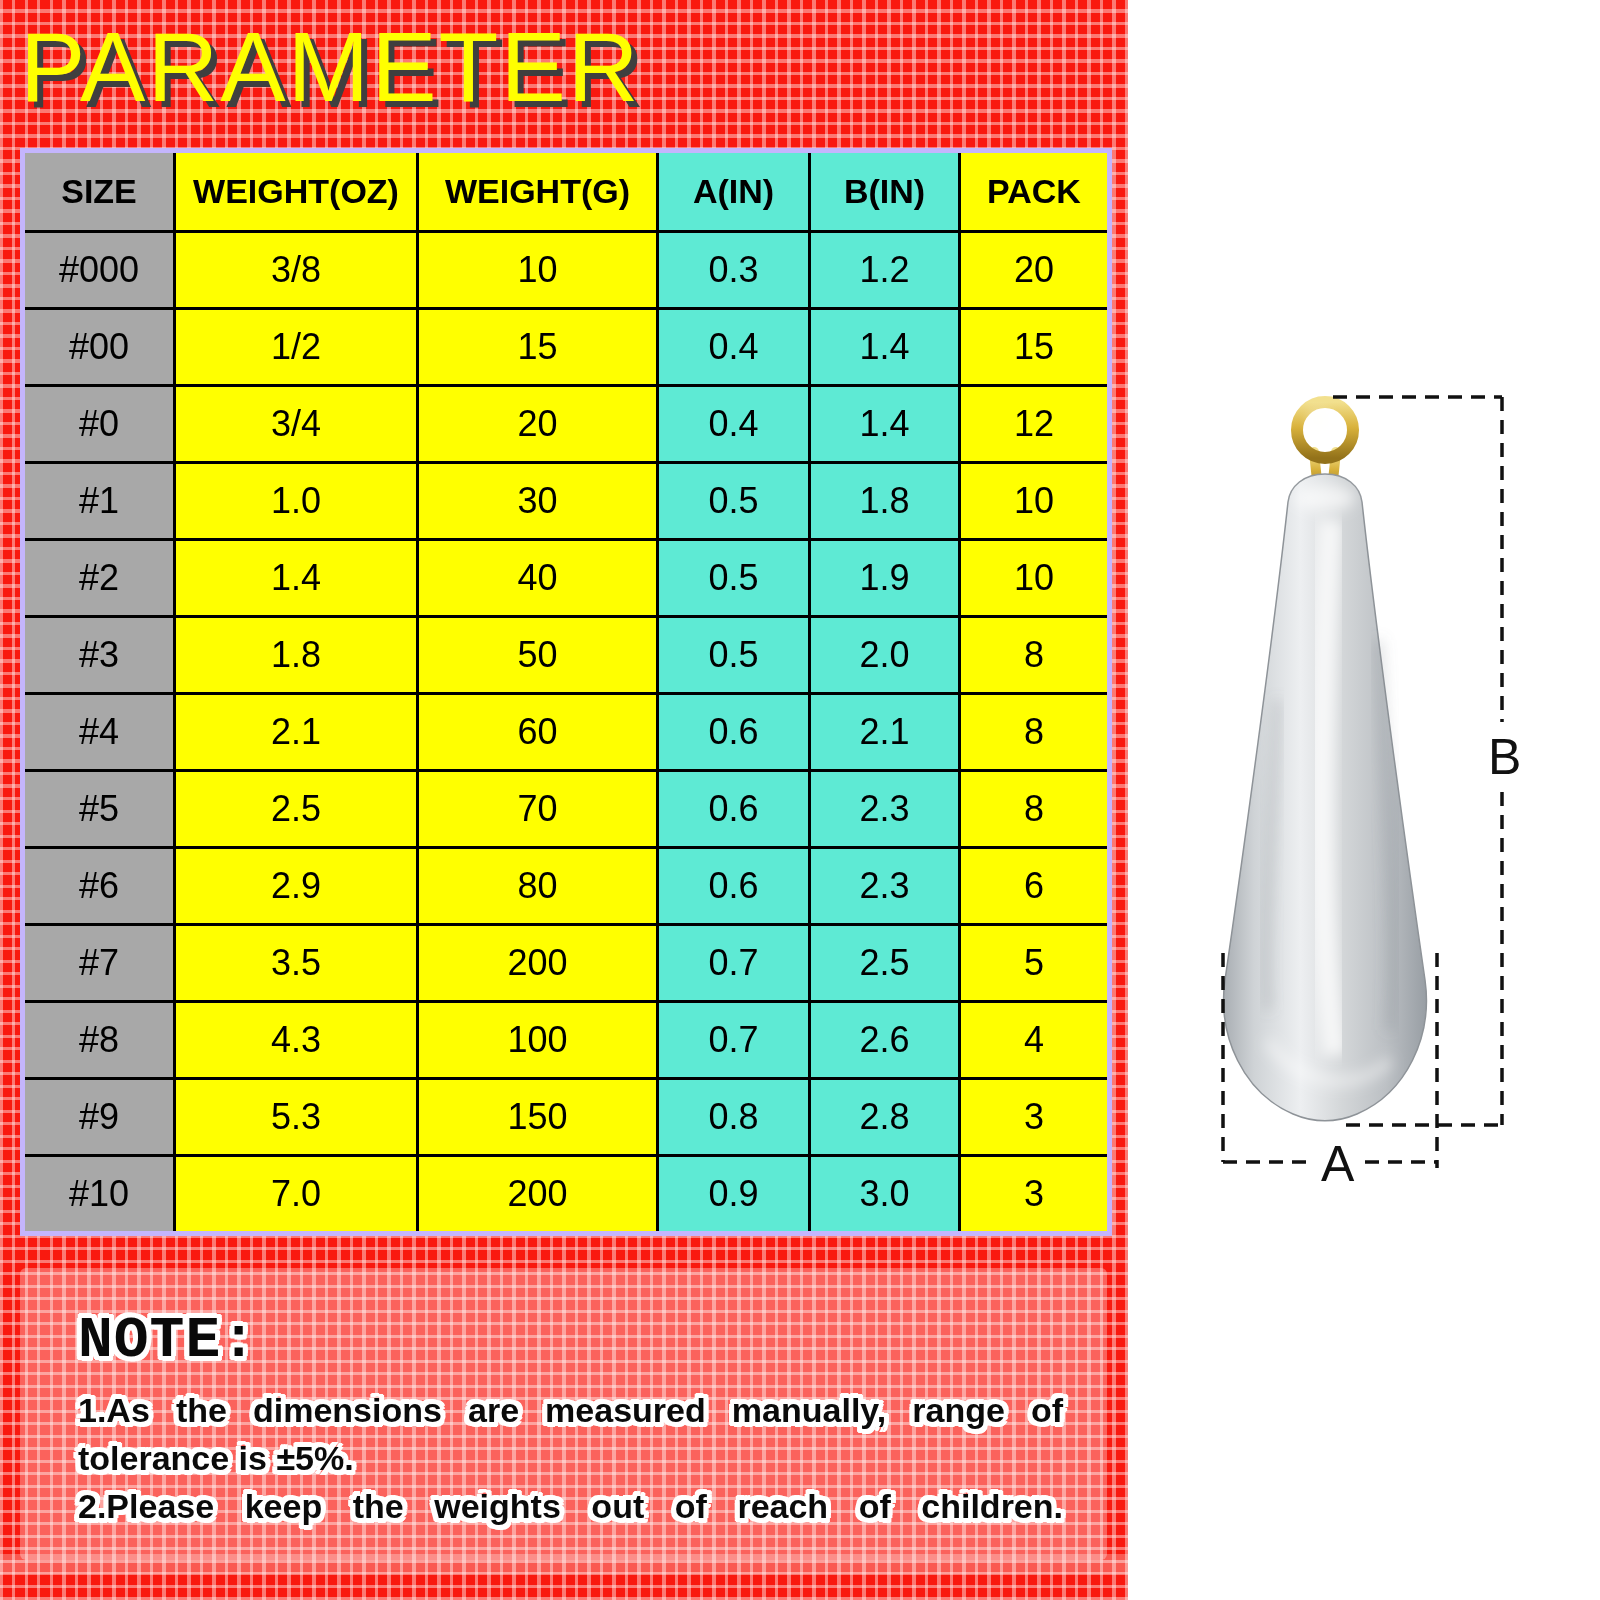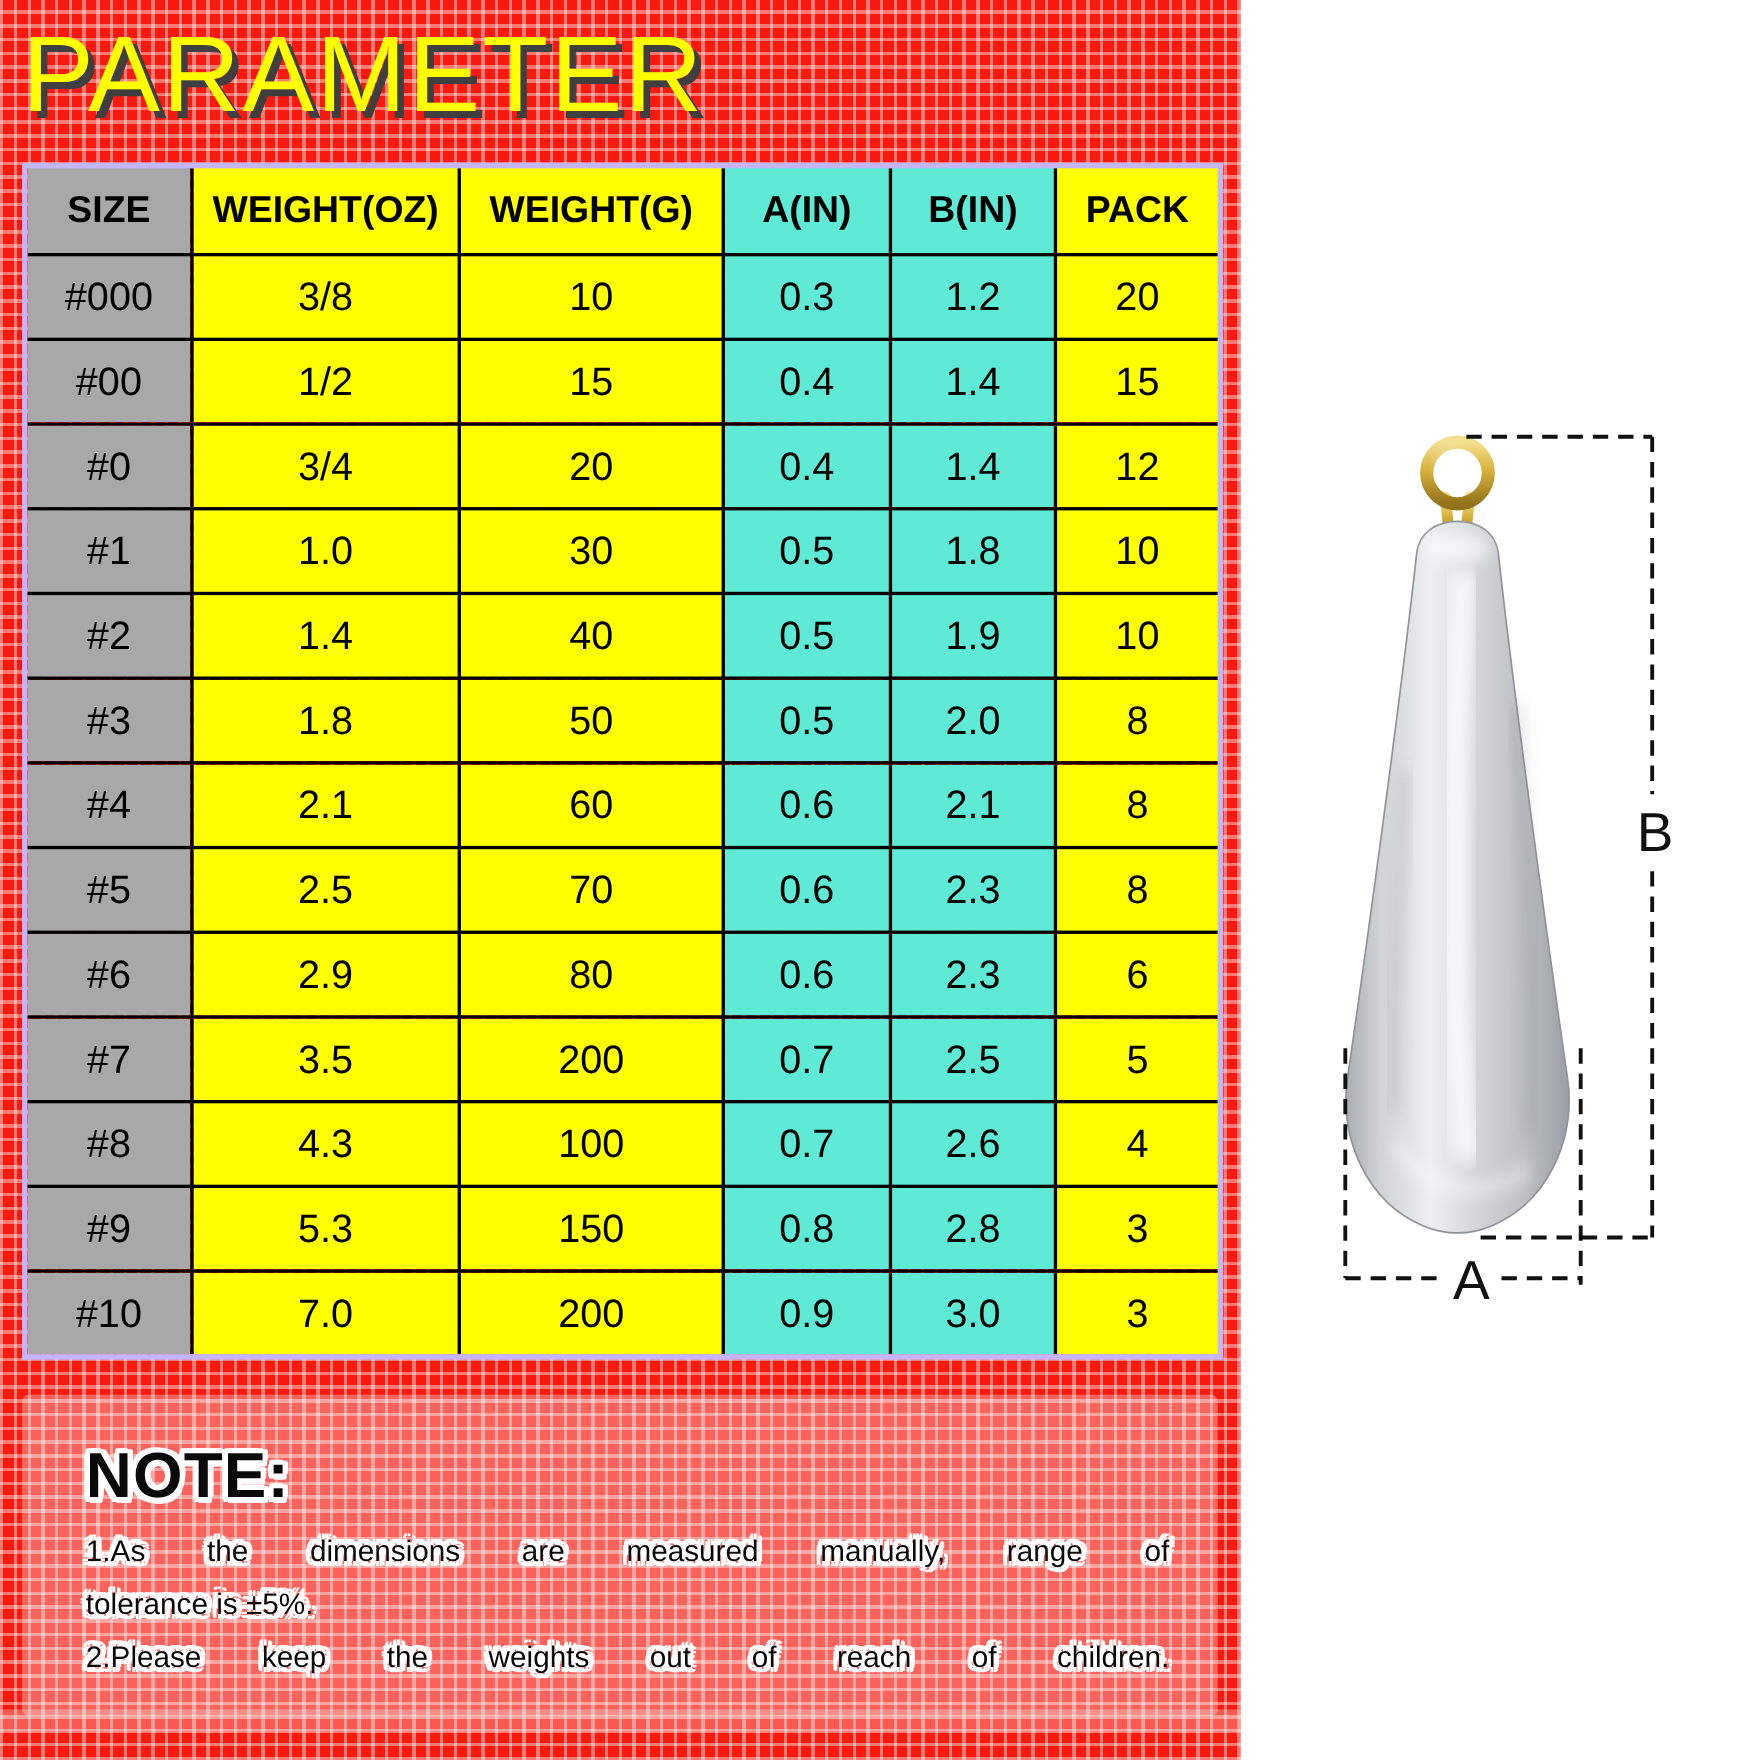--- a/index.html
+++ b/index.html
@@ -52,25 +52,25 @@
   }
   .outlined{
     color:#0a0a0a;
     text-shadow:
       -4px -4px 0 #fff, 4px -4px 0 #fff, -4px 4px 0 #fff, 4px 4px 0 #fff,
       -5px 0 0 #fff, 5px 0 0 #fff, 0 -5px 0 #fff, 0 5px 0 #fff,
       -3px -5px 0 #fff, 3px 5px 0 #fff, 5px -3px 0 #fff, -5px 3px 0 #fff;
   }
   .note-heading{
     position:absolute;left:58px;top:40px;margin:0;
-    font-size:58px;font-weight:bold;letter-spacing:1px;
+    font-size:58px;font-weight:bold;letter-spacing:1px;font-family:Liberation Mono, monospace;
   }
   .note-lines{
     position:absolute;left:58px;top:118px;width:985px;
-    font-size:27px;font-weight:normal;line-height:48px;
+    font-size:34px;font-weight:bold;line-height:48px;
   }
   .note-line{display:block;}
   .note-line.justify{text-align:justify;text-align-last:justify;}
 
   
   .diagram-svg{position:absolute;left:1128px;top:0;width:472px;height:1600px;}
   .dim-label{font-family:"Liberation Sans",sans-serif;font-size:50px;fill:#111;}
 </style>
 </head>
 <body style="--background-red: #f9190f; --grid-line: #fb837a; --table-yellow: #ffff00; --table-gray: #a8a8a8; --title-yellow: #ffff00; --title-shadow: #3f3f3f; --eyelet-gold: #cda633; --sinker-silver: #c9ccd0; --dimension-line: #111111;">

